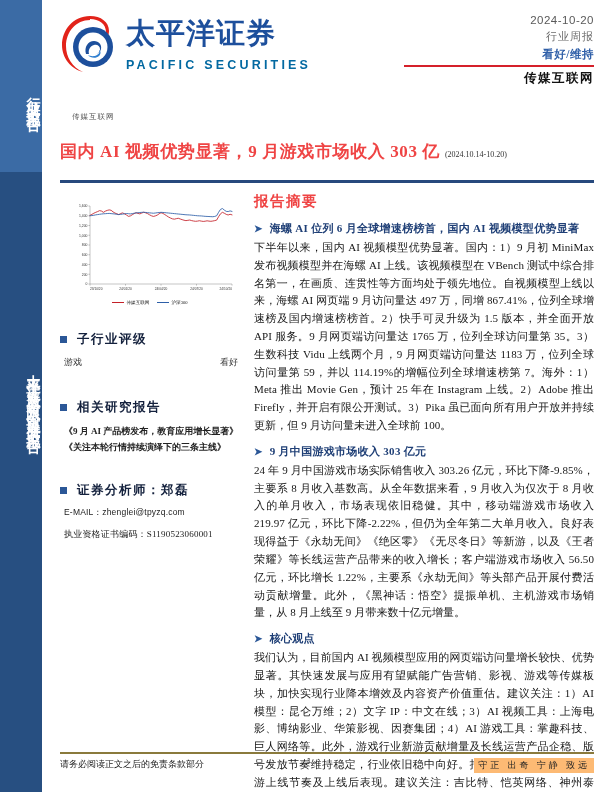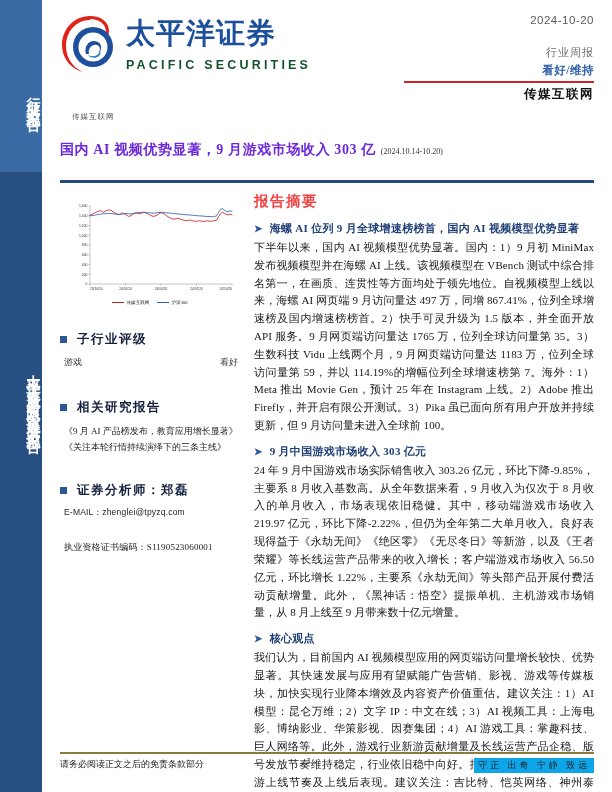--- a/index.html
+++ b/index.html
@@ -86,21 +86,21 @@
     font-size: 29px;
     font-weight: bold;
     color: #1d4f9c;
     letter-spacing: 1px;
     line-height: 1.05;
   }
   .brand-en {
     font-family: "Liberation Sans", "DejaVu Sans", sans-serif;
     font-size: 12.5px;
     font-weight: bold;
-    color: #14532d;
+    color: #0369a1;
     letter-spacing: 3.2px;
     margin-top: 10px;
   }
   .sector-small {
     position: absolute;
     left: 30px; top: 112px;
     font-size: 7.5px;
     color: #555;
     letter-spacing: 1px;
   }
@@ -113,21 +113,21 @@
   }
   .hr-date {
     font-size: 11.5px;
     color: #595959;
     font-family: "Liberation Sans", "DejaVu Sans", sans-serif;
     letter-spacing: 0.5px;
   }
   .hr-type {
     font-size: 11px;
     color: #6b6b6b;
-    margin-top: 19px;
+    margin-top: 3px;
     letter-spacing: 1px;
   }
   .hr-rating {
     font-size: 11.5px;
     color: #2f5fa8;
     font-weight: bold;
     margin-top: 3px;
     letter-spacing: 0.5px;
   }
   .hr-rule {
@@ -143,23 +143,23 @@
     letter-spacing: 1.5px;
   }
 
   
   .title-row {
     position: absolute;
     left: 18px; top: 140px;
     width: 534px;
   }
   .doc-title {
-    font-size: 14px;
-    font-weight: bold;
-    color: #6d28d9;
+    font-size: 17px;
+    font-weight: bold;
+    color: #ef4444;
     letter-spacing: 0.6px;
     display: inline;
   }
   .doc-title-range {
     font-size: 8px;
     color: #333;
     margin-left: 5px;
     letter-spacing: 0;
   }
   .title-rule {
@@ -228,35 +228,36 @@
     margin-top: 4px;
     gap: 8px;
   }
 
   .rel-list {
     font-size: 9px;
     line-height: 1.75;
     color: #222;
     margin-top: 2px;
     padding-left: 4px;
+    font-weight: bold;
   }
   .rel-item { margin-bottom: 0px; }
 
   .analyst-line {
     font-size: 8.5px;
     color: #222;
     padding-left: 4px;
     margin-top: 6px;
     font-family: "Liberation Sans", "DejaVu Sans", sans-serif;
     letter-spacing: 0.2px;
   }
   .analyst-line.cn {
     font-family: "Liberation Serif", "DejaVu Serif", serif;
     font-size: 9px;
-    margin-top: 22px;
+    margin-top: 9px;
   }
 
   
   .summary-title {
     font-size: 14.5px;
     font-weight: bold;
     color: #ef4444;
     letter-spacing: 1.5px;
     margin-bottom: 10px;
   }
@@ -307,21 +308,21 @@
   .footer-page {
     position: absolute;
     left: 0; top: 756px;
     width: 534px;
     text-align: center;
     font-size: 8px;
     color: #222;
     font-family: "Liberation Sans", "DejaVu Sans", sans-serif;
   }
   .footer-motto {
-    background: #0ea5e9;
+    background: #fdba74;
     padding: 1px 4px;
     letter-spacing: 3px;
     font-size: 9px;
   }
 </style>
 </head>
 <body>
 
 <div class="sidebar">
   <div class="sidebar-top"></div>
@@ -442,21 +443,21 @@
     <div class="analyst-line">E-MAIL：zhenglei@tpyzq.com</div>
     <div class="analyst-line cn">执业资格证书编码：S1190523060001</div>
   </div>
 
   <div class="col-right">
     <div class="summary-title">报告摘要</div>
 
     <div>
       <div class="bullet-head">
         <span class="arrow">➤</span>
-        <span>海螺 AI 位列 9 月全球增速榜榜首，国内 AI 视频模型优势显著</span>
+        <span>海螺 AI 位列 6 月全球增速榜榜首，国内 AI 视频模型优势显著</span>
       </div>
       <p class="para">下半年以来，国内 AI 视频模型优势显著。国内：1）9 月初 MiniMax 发布视频模型并在海螺 AI 上线。该视频模型在 VBench 测试中综合排名第一，在画质、连贯性等方面均处于领先地位。自视频模型上线以来，海螺 AI 网页端 9 月访问量达 497 万，同增 867.41%，位列全球增速榜及国内增速榜榜首。2）快手可灵升级为 1.5 版本，并全面开放 API 服务。9 月网页端访问量达 1765 万，位列全球访问量第 35。3）生数科技 Vidu 上线两个月，9 月网页端访问量达 1183 万，位列全球访问量第 59，并以 114.19%的增幅位列全球增速榜第 7。海外：1）Meta 推出 Movie Gen，预计 25 年在 Instagram 上线。2）Adobe 推出 Firefly，并开启有限公开测试。3）Pika 虽已面向所有用户开放并持续更新，但 9 月访问量未进入全球前 100。</p>
     </div>
 
     <div>
       <div class="bullet-head">
         <span class="arrow">➤</span>
         <span>9 月中国游戏市场收入 303 亿元</span>
       </div>
       <p class="para">24 年 9 月中国游戏市场实际销售收入 303.26 亿元，环比下降-9.85%，主要系 8 月收入基数高。从全年数据来看，9 月收入为仅次于 8 月收入的单月收入，市场表现依旧稳健。其中，移动端游戏市场收入 219.97 亿元，环比下降-2.22%，但仍为全年第二大单月收入。良好表现得益于《永劫无间》《绝区零》《无尽冬日》等新游，以及《王者荣耀》等长线运营产品带来的收入增长；客户端游戏市场收入 56.50 亿元，环比增长 1.22%，主要系《永劫无间》等头部产品开展付费活动贡献增量。此外，《黑神话：悟空》提振单机、主机游戏市场销量，从 8 月上线至 9 月带来数十亿元增量。</p>

